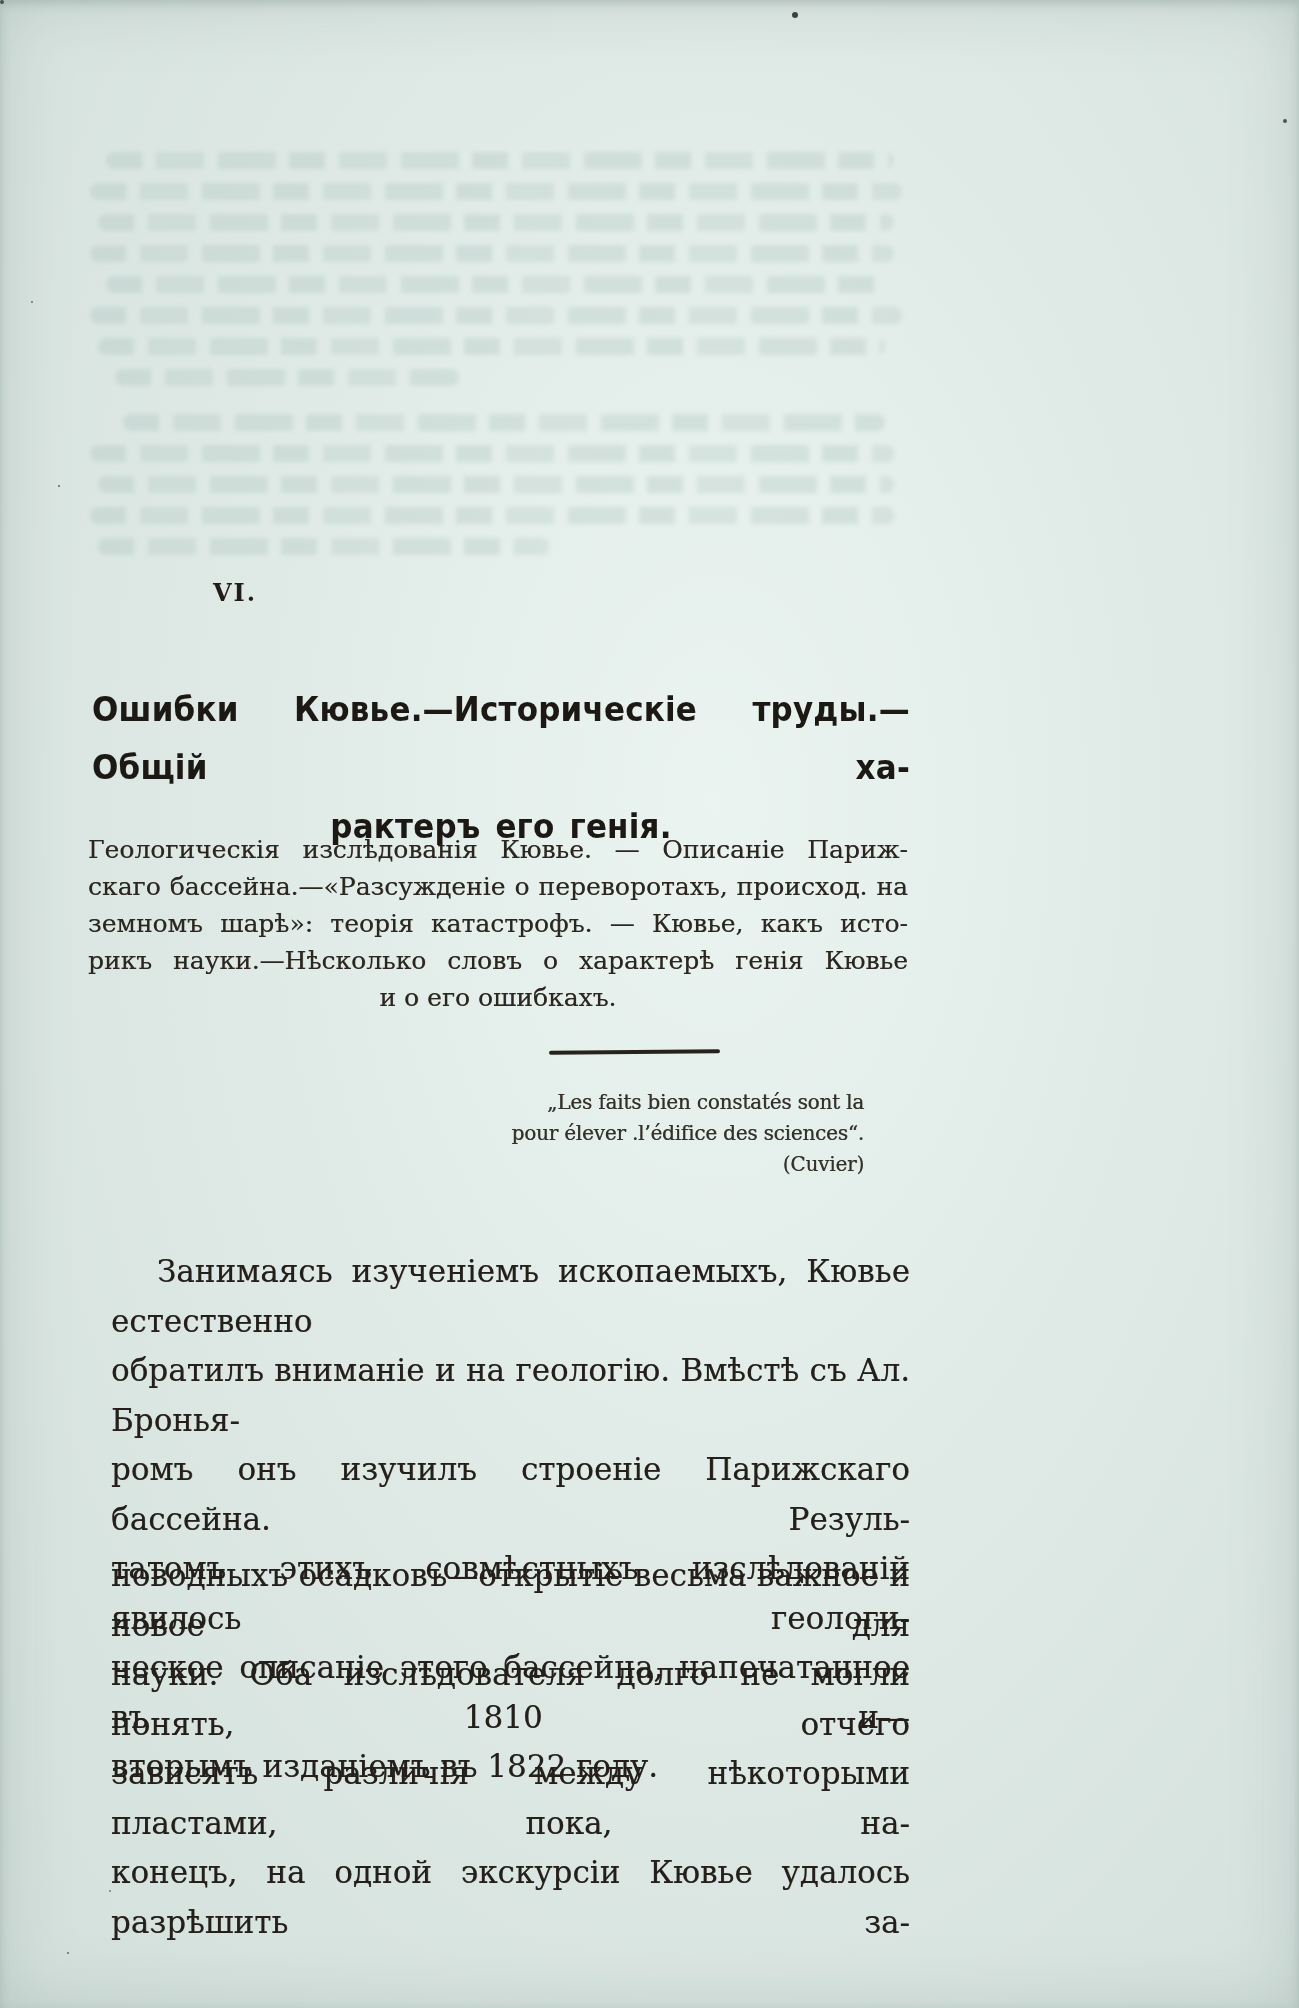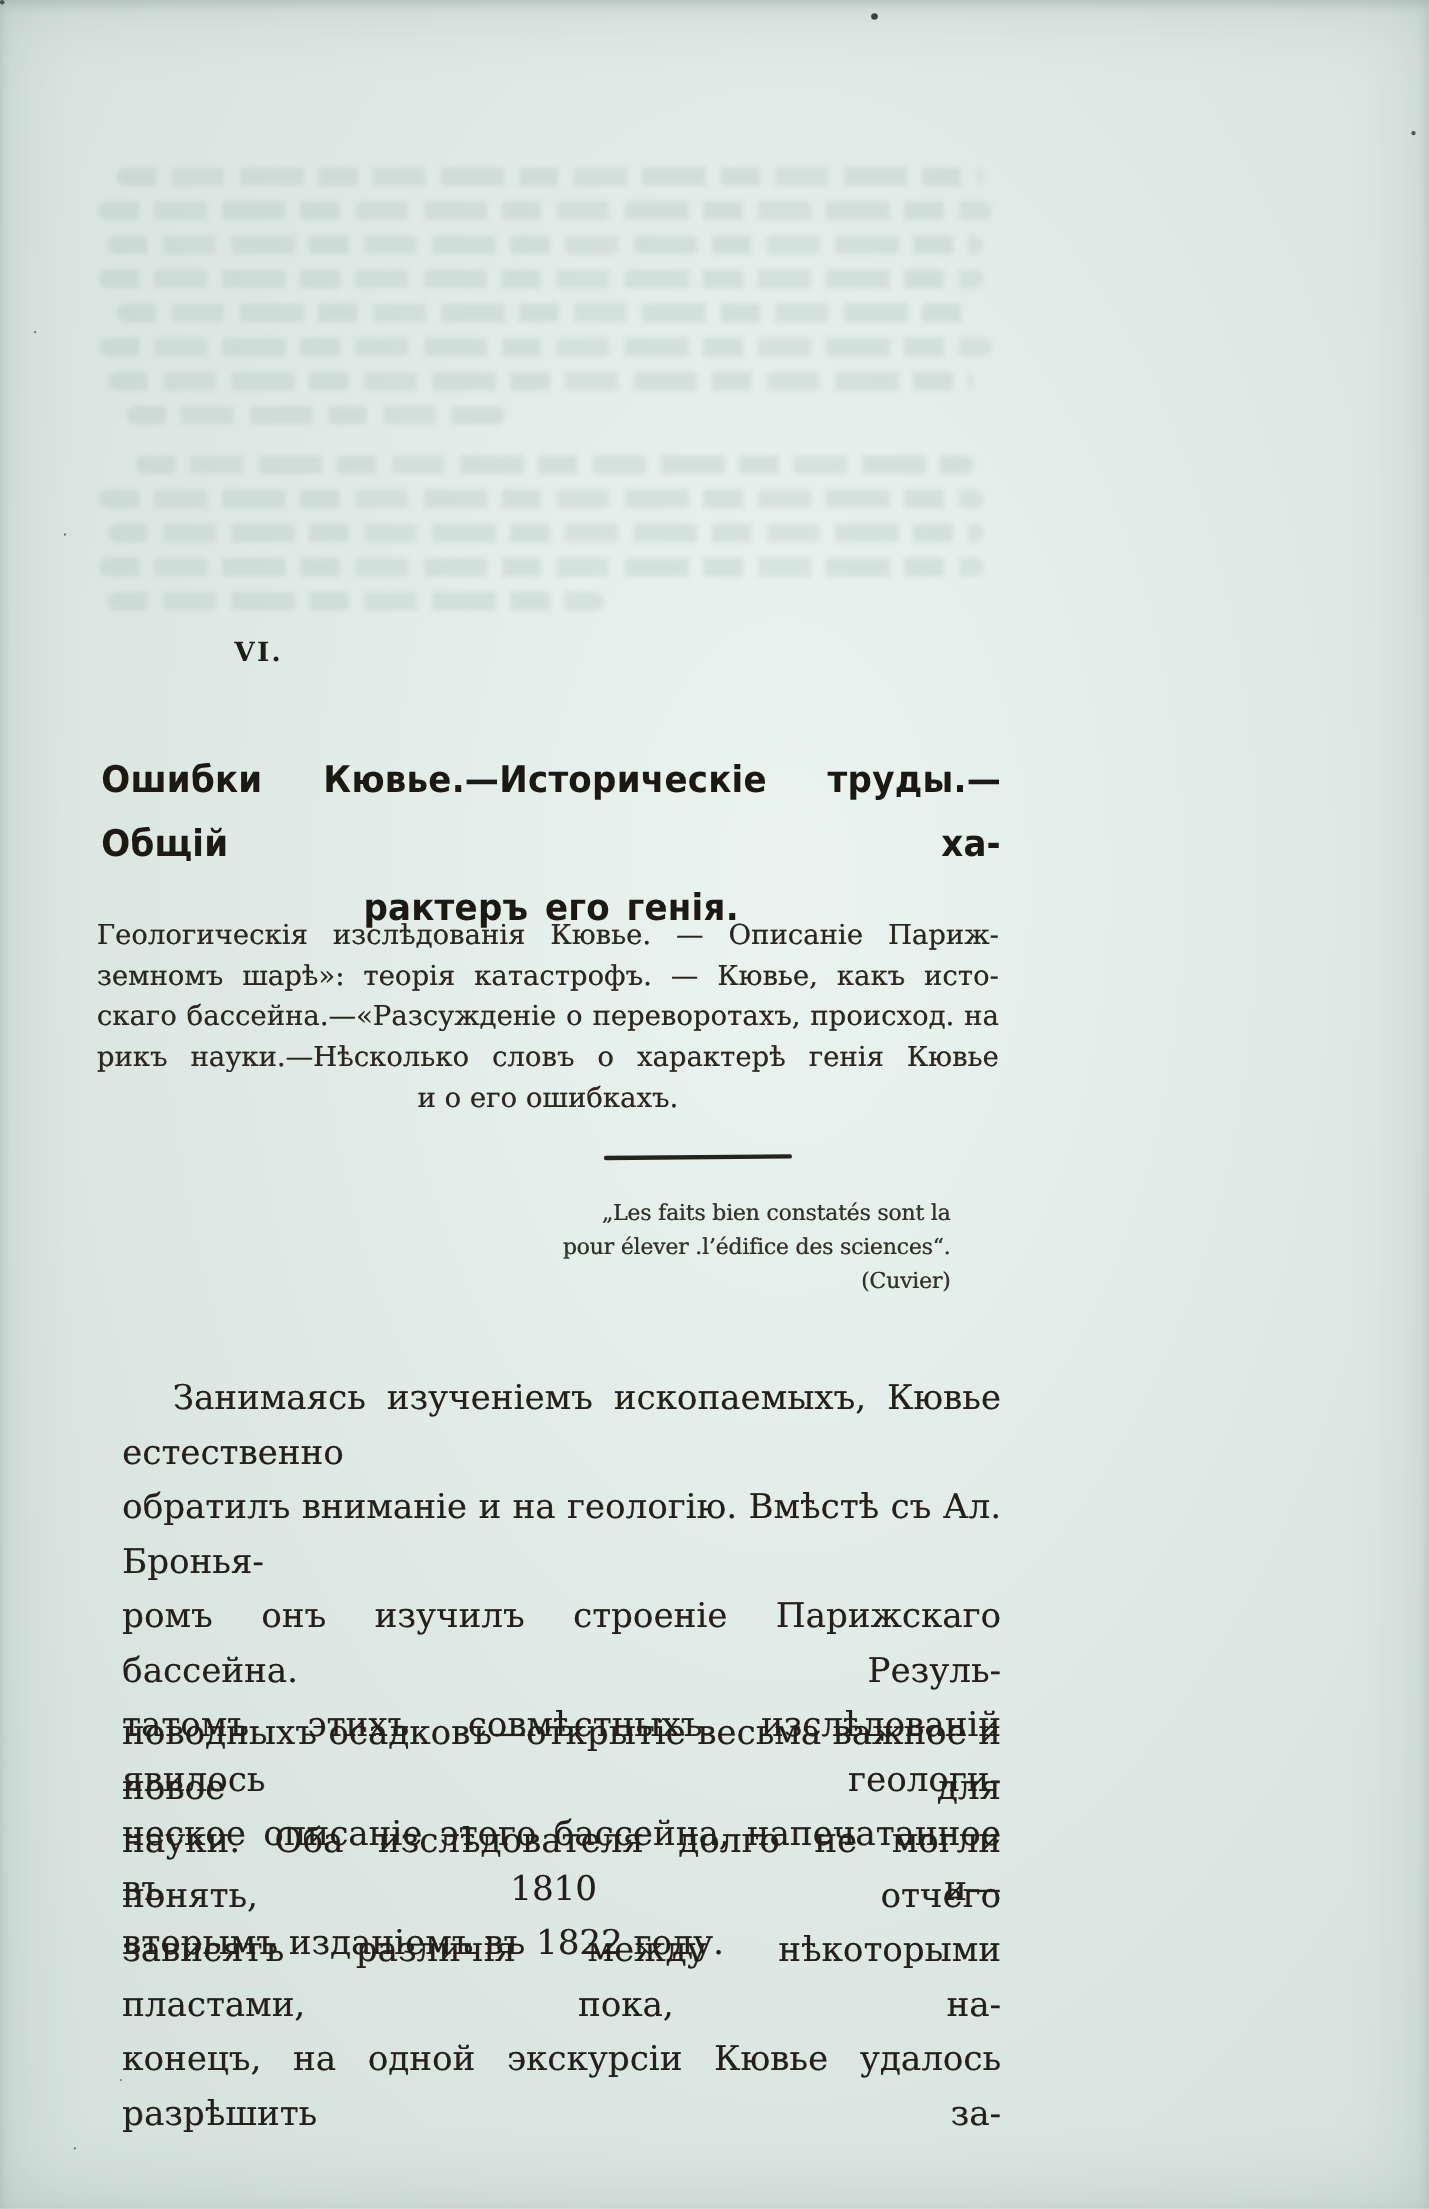--- a/index.html
+++ b/index.html
@@ -106,22 +106,22 @@
 
   <div class="chapter">VI.</div>
 
   <h1 class="title">
     <div class="t-line j">Ошибки Кювье.—Историческіе труды.—Общій ха-</div>
     <div class="t-line c">рактеръ его генія.</div>
   </h1>
 
   <div class="summary">
     <div class="s-line">Геологическія изслѣдованія Кювье. — Описаніе Париж-</div>
+    <div class="s-line">скаго бассейна.—«Разсужденіе о переворотахъ, происход. на</div>
     <div class="s-line">земномъ шарѣ»: теорія катастрофъ. — Кювье, какъ исто-</div>
-    <div class="s-line">скаго бассейна.—«Разсужденіе о переворотахъ, происход. на</div>
     <div class="s-line">рикъ науки.—Нѣсколько словъ о характерѣ генія Кювье</div>
     <div class="s-line last">и о его ошибкахъ.</div>
   </div>
 
   <div class="rule"></div>
 
   <div class="epigraph">
     <div class="e-line first">„Les faits bien constatés sont la</div>
     <div class="e-line">pour élever .l’édifice des sciences“.</div>
     <div class="e-line e-attr">(Cuvier)</div>

